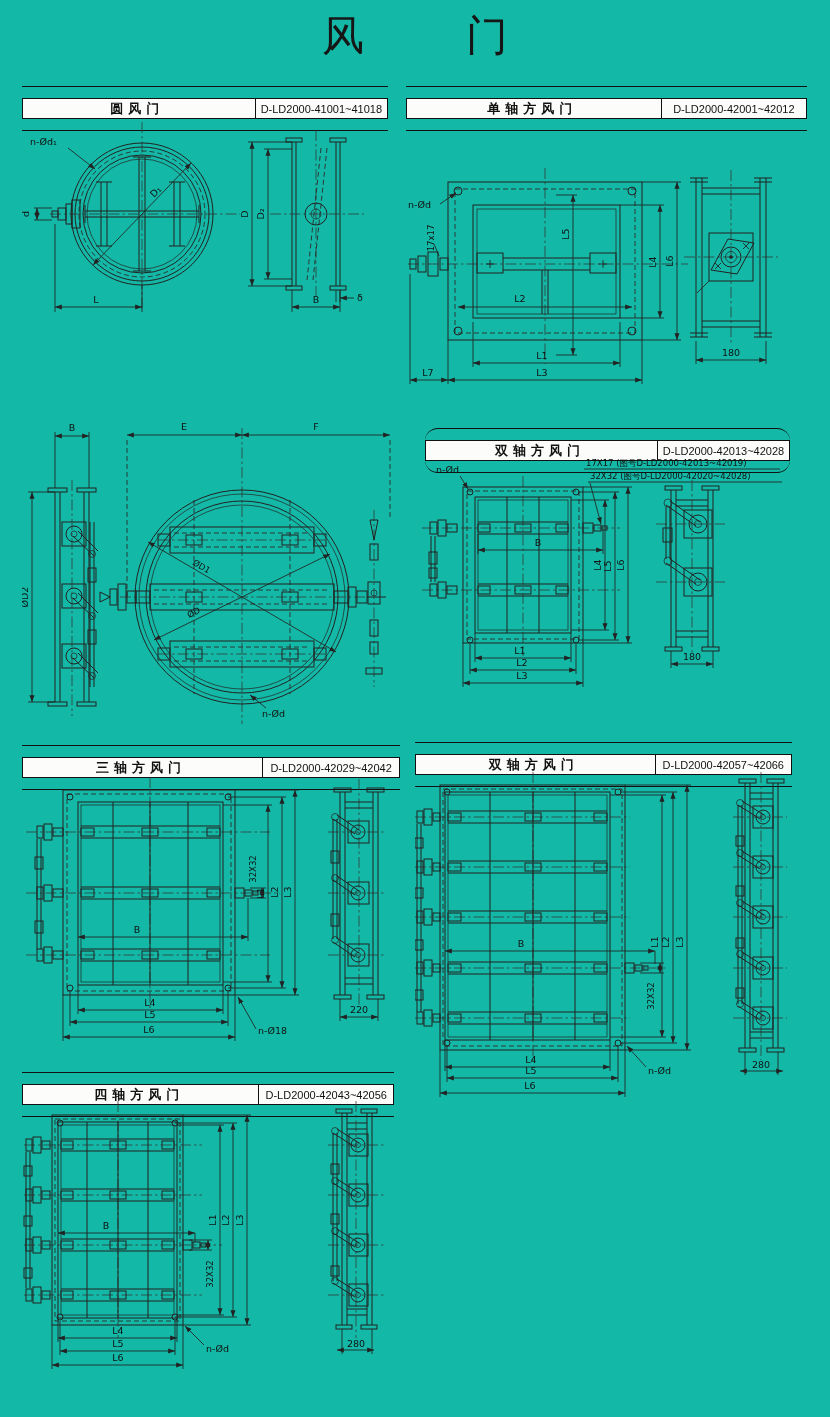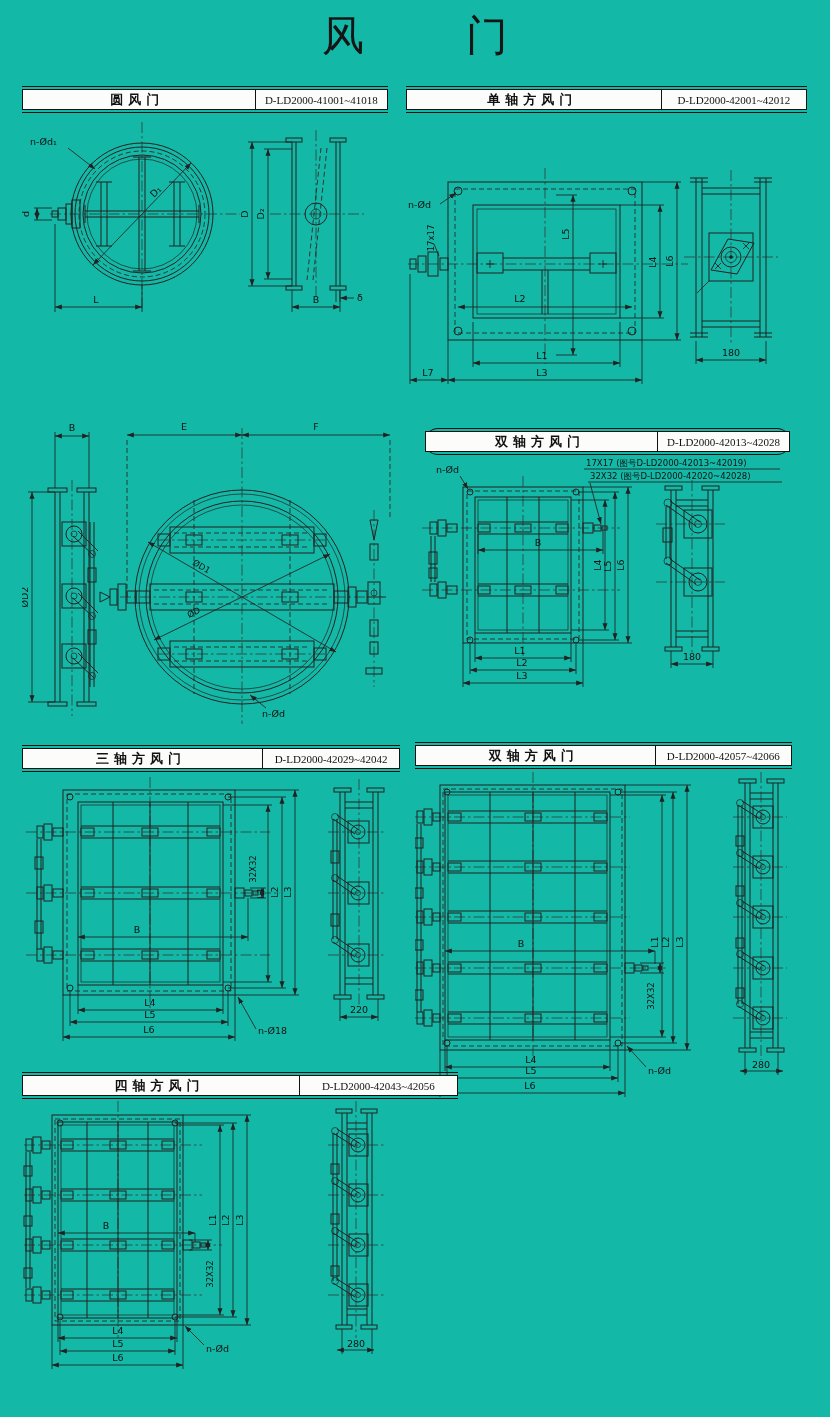--- a/index.html
+++ b/index.html
@@ -1,20 +1,20 @@
 <!DOCTYPE html>
 <html><head>
 <meta charset="utf-8">
 <style>
   html,body{margin:0;padding:0;background:#e9e9e7;}
   #sheet{position:relative;width:830px;height:1417px;background:#14b8a6;margin:0 auto;
          font-family:"Liberation Sans","DejaVu Sans",sans-serif;color:#111;overflow:hidden;}
   #page-title{position:absolute;left:0;top:8px;width:100%;text-align:center;
               font-size:42px;font-weight:400;letter-spacing:30px;text-indent:30px;color:#161616;}
-  .panel-header{position:absolute;border-top:1.5px solid #111;border-bottom:1.5px solid #111;padding:2px 0;font-family:Liberation Serif, serif;}
+  .panel-header{position:absolute;border-top:1.5px solid #111;border-bottom:1.5px solid #111;padding:11px 0;}
   .ph-box{display:flex;border:1.5px solid #111;height:19px;align-items:stretch;background:#fcfcfa;}
   .ph-title{flex:63;display:flex;align-items:center;justify-content:center;
             font-size:13px;font-weight:700;letter-spacing:5px;text-indent:5px;white-space:nowrap;}
   .ph-code{flex:37;display:flex;align-items:center;justify-content:center;border-left:1.5px solid #111;
            font-size:11px;letter-spacing:0;white-space:nowrap;margin-left:8px;}
   .drw{position:absolute;}
   
   .ln{stroke:#222;fill:none;stroke-width:1;}
   .tn{stroke:#222;fill:none;stroke-width:.7;}
   .dsh{stroke:#2a2a2a;fill:none;stroke-width:.9;stroke-dasharray:5 3;}
@@ -613,21 +613,21 @@
           <rect class="ln" x="321" y="118" width="8" height="10"></rect>
           <rect class="ln" x="321" y="170" width="8" height="10"></rect>
           <rect class="ln" x="321" y="220" width="8" height="10"></rect>
       </g>
       <path class="dim" d="M330,284V307 M363,284V307"></path>
       <line class="dim aa" x1="325" y1="303" x2="368" y2="303"></line>
       <text x="346" y="300" text-anchor="middle">280</text>
     </g>
   </svg>
 
-  <div class="panel-header" style="left:22px;top:1072px;width:436px;">
+  <div class="panel-header" style="left:22px;top:1072px;width:372px;">
     <div class="ph-box">
       <div class="ph-title">四轴方风门</div>
       <div class="ph-code">D-LD2000-42043~42056</div>
     </div>
   </div>
   <svg class="drw" style="left:22px;top:1098px;" width="390" height="300" viewBox="0 0 390 300">
     <g>
       <path class="cl" d="M96,3V240 M2,47H180 M2,97H180 M2,147H200 M2,197H180"></path>
       <rect class="ln" x="30" y="17" width="131" height="210"></rect>
       <rect class="dsh" x="33" y="21" width="125" height="202"></rect>

